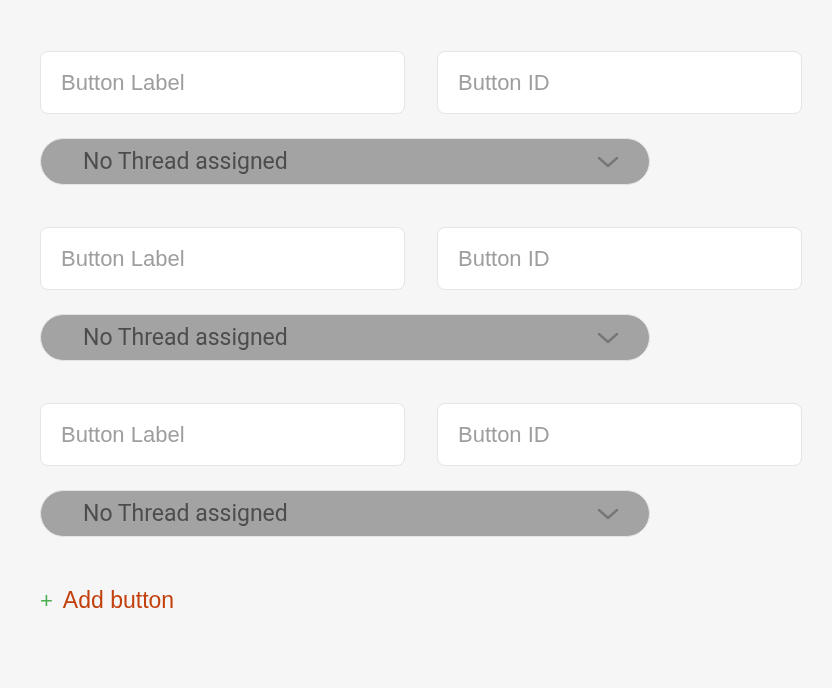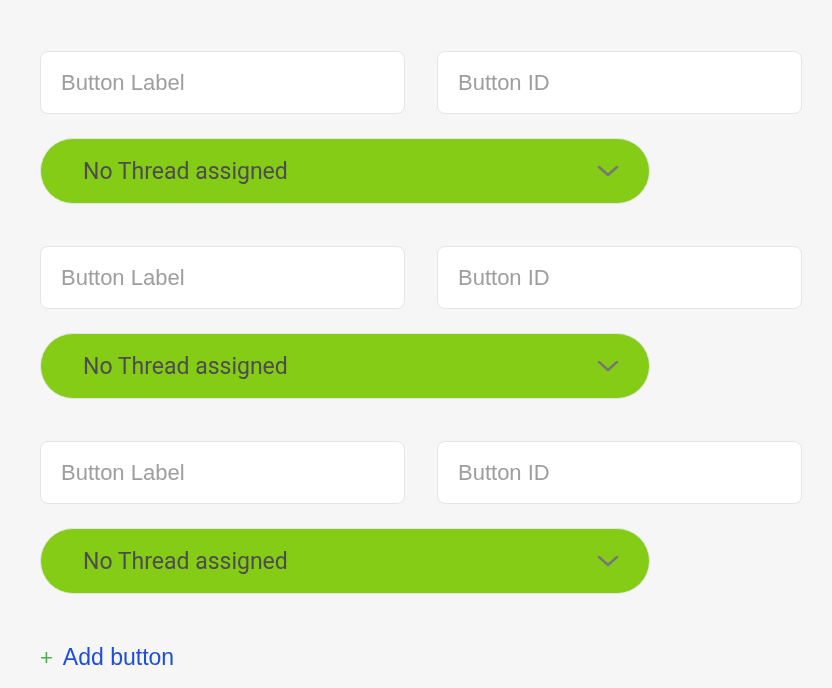--- a/index.html
+++ b/index.html
@@ -46,23 +46,23 @@
       border-radius: 8px;
       outline: none;
     }
 
     .text-input::placeholder {
       color: #9e9e9e;
     }
 
     .dropdown {
       width: 610px;
-      height: 66px;
+      height: 47px;
       padding: 0 28px 0 42px;
-      background-color: #84cc16;
+      background-color: #a3a3a3;
       border: 1px solid #e5e5e5;
       border-radius: 33px;
       display: flex;
       align-items: center;
       justify-content: space-between;
       cursor: pointer;
     }
 
     .dropdown-label {
       font-size: 23px;
@@ -96,21 +96,21 @@
 
     .plus-icon {
       font-size: 22px;
       color: #4caf50;
       font-weight: 300;
       line-height: 1;
     }
 
     .add-button-label {
       font-size: 23px;
-      color: #1d4ed8;
+      color: #c2410c;
       font-weight: 400;
     }
   </style>
 </head>
 <body>
 
 <div class="container">
 
   <div class="button-row">
     <div class="input-pair">

